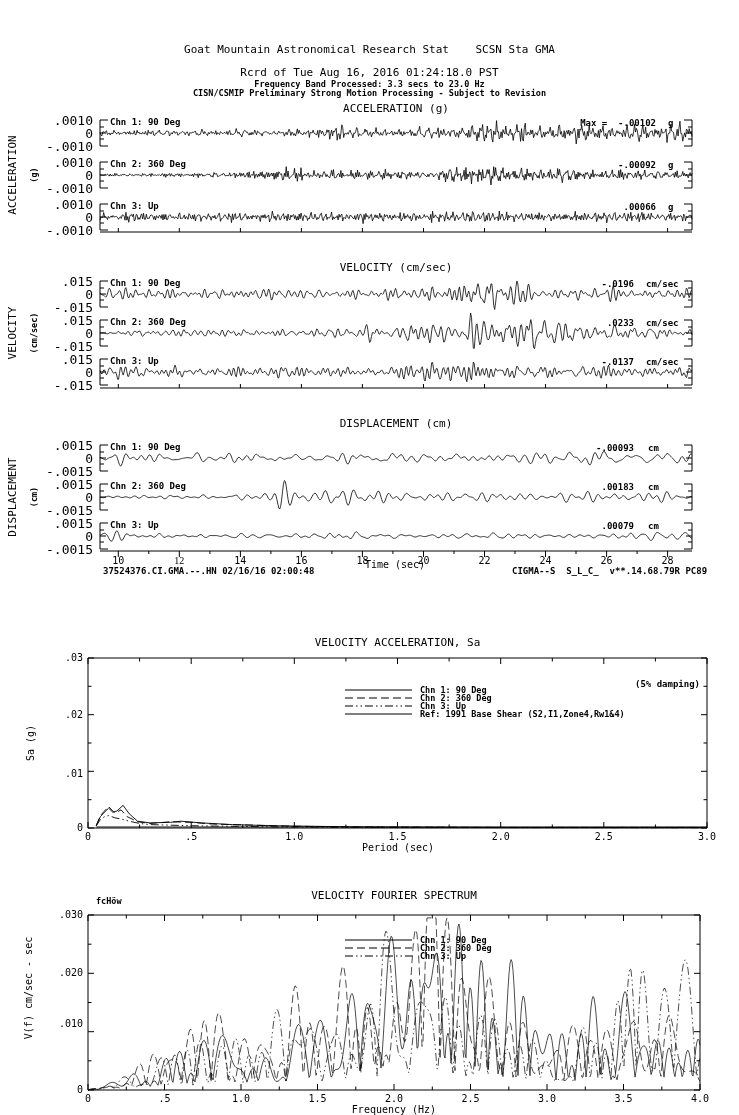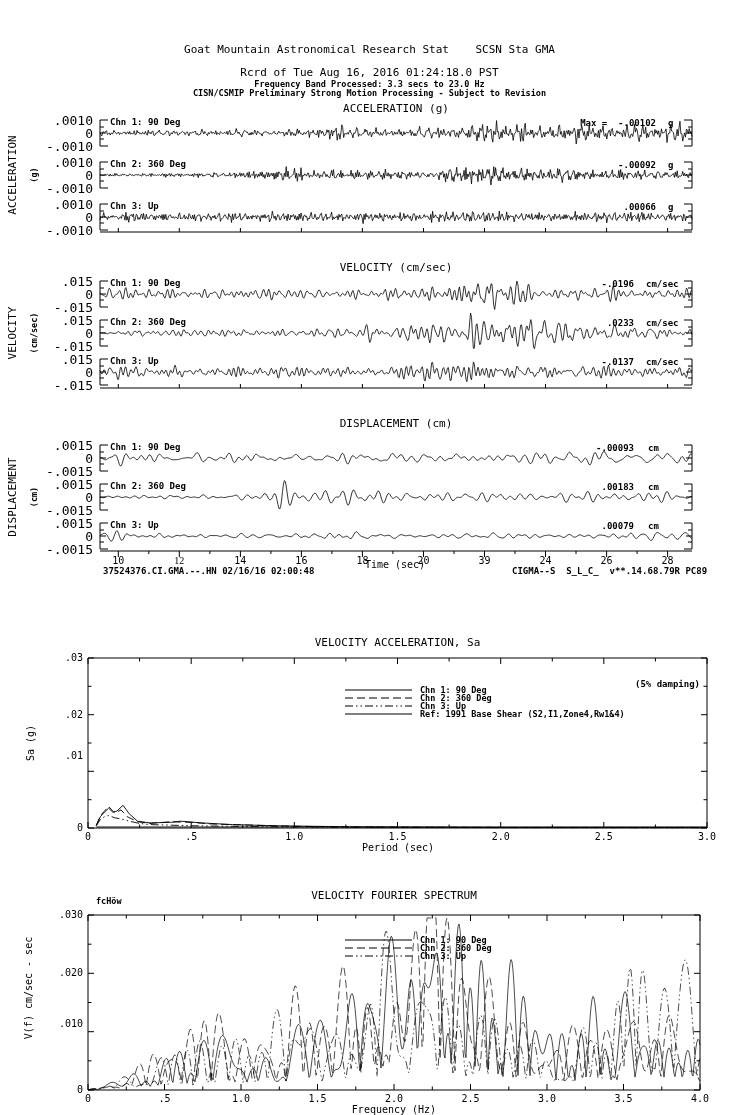--- a/index.html
+++ b/index.html
@@ -315,27 +315,27 @@
       <div class="gl t9" style="left: 93px; top: 510px; transform: translate(-100%, -50%);">-.0015</div>
       <div class="gl t9" style="left: 93px; top: 523px; transform: translate(-100%, -50%);">.0015</div>
       <div class="gl t9" style="left: 93px; top: 536px; transform: translate(-100%, -50%);">0</div>
       <div class="gl t9" style="left: 93px; top: 549px; transform: translate(-100%, -50%);">-.0015</div>
       <div class="gl t10" style="left: 118.309px; top: 561px; transform: translate(-50%, -50%);">10</div>
       <div class="gl t10" style="left: 179.34px; top: 561px; transform: translate(-50%, -50%); font-family: Liberation Serif, serif;">12</div>
       <div class="gl t10" style="left: 240.371px; top: 561px; transform: translate(-50%, -50%);">14</div>
       <div class="gl t10" style="left: 301.402px; top: 561px; transform: translate(-50%, -50%);">16</div>
       <div class="gl t10" style="left: 362.433px; top: 561px; transform: translate(-50%, -50%);">18</div>
       <div class="gl t10" style="left: 423.464px; top: 561px; transform: translate(-50%, -50%);">20</div>
-      <div class="gl t10" style="left: 484.495px; top: 561px; transform: translate(-50%, -50%);">39</div>
+      <div class="gl t10" style="left: 484.495px; top: 561px; transform: translate(-50%, -50%);">22</div>
       <div class="gl t10" style="left: 545.526px; top: 561px; transform: translate(-50%, -50%);">24</div>
       <div class="gl t10" style="left: 606.557px; top: 561px; transform: translate(-50%, -50%);">26</div>
       <div class="gl t10" style="left: 667.588px; top: 561px; transform: translate(-50%, -50%);">28</div>
       <div class="gl t10" style="left: 83px; top: 658px; transform: translate(-100%, -50%);">.03</div>
       <div class="gl t10" style="left: 83px; top: 714.667px; transform: translate(-100%, -50%);">.02</div>
-      <div class="gl t10" style="left: 83px; top: 756px; transform: translate(-100%, -50%); text-align: right;">.01</div>
+      <div class="gl t10" style="left: 83px; top: 774px; transform: translate(-100%, -50%); text-align: right;">.01</div>
       <div class="gl t10" style="left: 83px; top: 828px; transform: translate(-100%, -50%);">0</div>
       <div class="gl t10" style="left: 88px; top: 837px; transform: translate(-50%, -50%);">0</div>
       <div class="gl t10" style="left: 191.167px; top: 837px; transform: translate(-50%, -50%);">.5</div>
       <div class="gl t10" style="left: 294.333px; top: 837px; transform: translate(-50%, -50%);">1.0</div>
       <div class="gl t10" style="left: 397.5px; top: 837px; transform: translate(-50%, -50%);">1.5</div>
       <div class="gl t10" style="left: 500.667px; top: 837px; transform: translate(-50%, -50%);">2.0</div>
       <div class="gl t10" style="left: 603.833px; top: 837px; transform: translate(-50%, -50%);">2.5</div>
       <div class="gl t10" style="left: 707px; top: 837px; transform: translate(-50%, -50%);">3.0</div>
       <div class="gl t10" style="left: 83px; top: 915px; transform: translate(-100%, -50%);">.030</div>
       <div class="gl t10" style="left: 83px; top: 973.333px; transform: translate(-100%, -50%);">.020</div>

